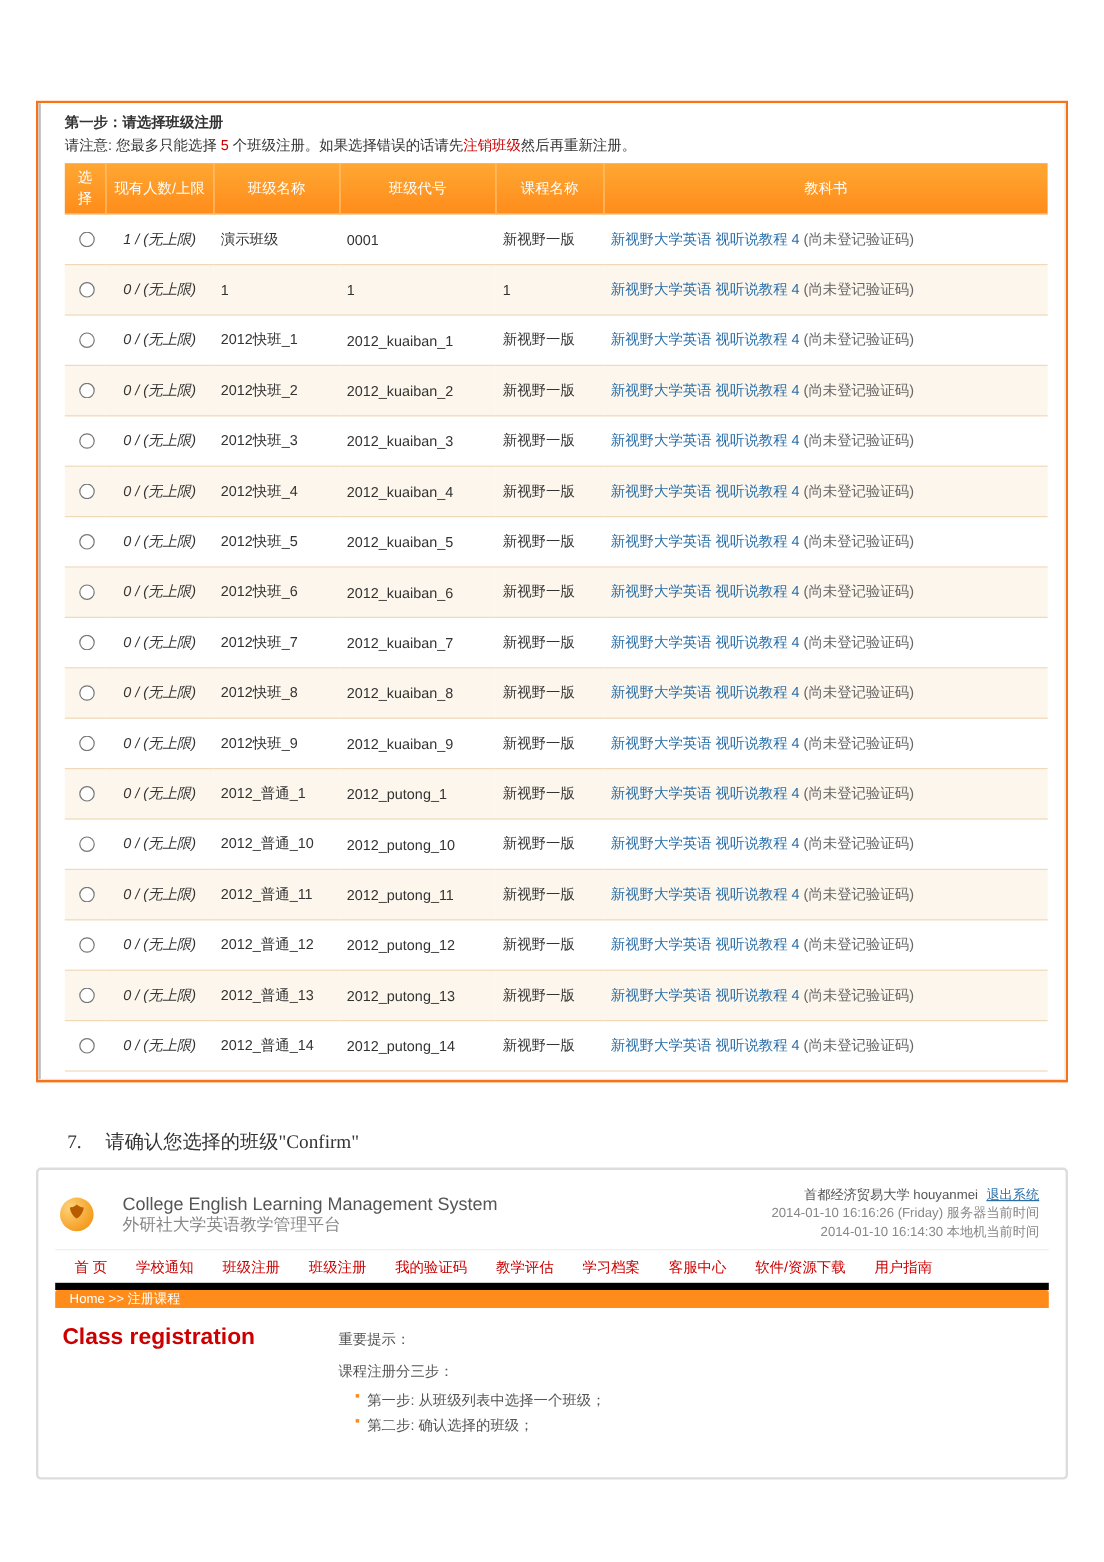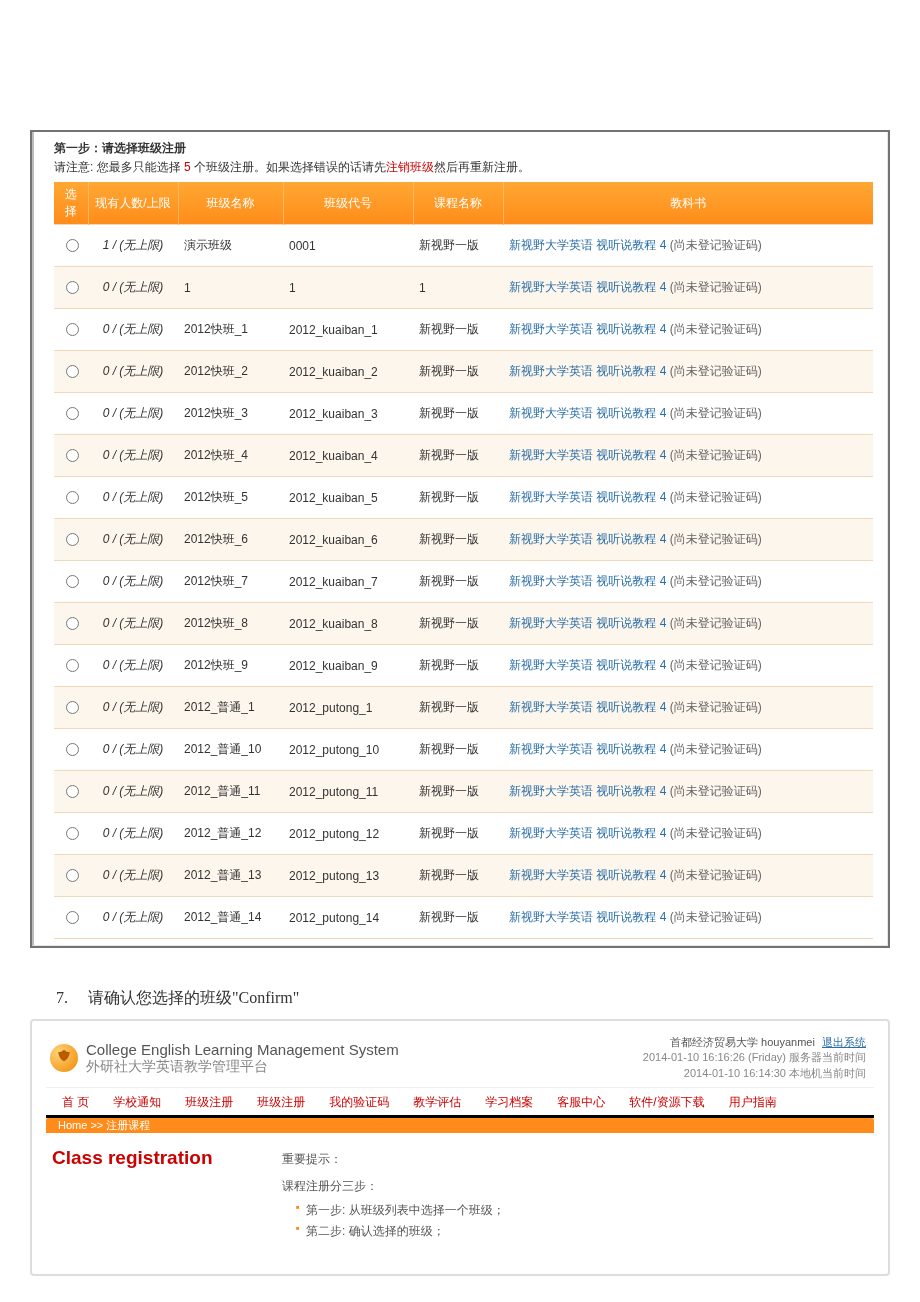--- a/index.html
+++ b/index.html
@@ -9,22 +9,22 @@
     font-family: "Microsoft YaHei", "SimSun", Arial, sans-serif;
     font-size: 12px;
     background: #fff;
     color: #333;
     width: 920px;
   }
   .page-wrap { padding: 20px 30px 50px 30px; }
 
   
   .shot1 {
-    border: 2px solid #737373;
-    margin: 110px 0 40px 0;
+    border: 2px solid #f97316;
+    margin: 64px 0 40px 0;
   }
   .shot1-inner {
     border-left: 2px solid #bcbcbc;
     border-right: 1px solid #e6e6e6;
     border-bottom: 1px solid #e6e6e6;
     padding: 8px 14px 6px 20px;
     background: #fff;
   }
 
   .step-title { font-weight: bold; font-size: 12px; }
@@ -103,21 +103,21 @@
   }
   .shot2-inner {
     padding: 10px 14px 14px 14px;
   }
   .hdr {
     display: flex;
     align-items: center;
     justify-content: space-between;
     padding: 4px 8px 6px 4px;
   }
-  .hdr-left { display: flex; align-items: center; gap: 8px; }
+  .hdr-left { display: flex; align-items: center; gap: 24px; }
   .logo {
     width: 28px; height: 28px; border-radius: 50%;
     background: radial-gradient(circle at 30% 30%, #ffd27a, #f08a00);
     display: flex; align-items: center; justify-content: center;
   }
   .logo svg { width: 20px; height: 20px; }
   .hdr-titles .en {
     font-size: 15px;
     font-family: Arial, sans-serif;
     color: #555;
@@ -127,21 +127,21 @@
   .hdr-right { text-align: right; font-size: 11px; color: #888; line-height: 1.4; }
   .hdr-right .uni { color: #555; }
   .hdr-right .user { color: #555; }
   .hdr-right .logout { color: #2b6fa8; margin-left: 4px; }
 
   .navbar {
     display: flex;
     gap: 24px;
     padding: 6px 16px 4px 16px;
     border-top: 1px solid #eee;
-    border-bottom: 3px solid #000000;
+    border-bottom: 6px solid #000000;
     background: #fff;
   }
   .navbar a {
     color: #c00;
     font-size: 12px;
     text-decoration: none;
   }
   .crumb {
     background: #ff8c1a;
     color: #fff;

